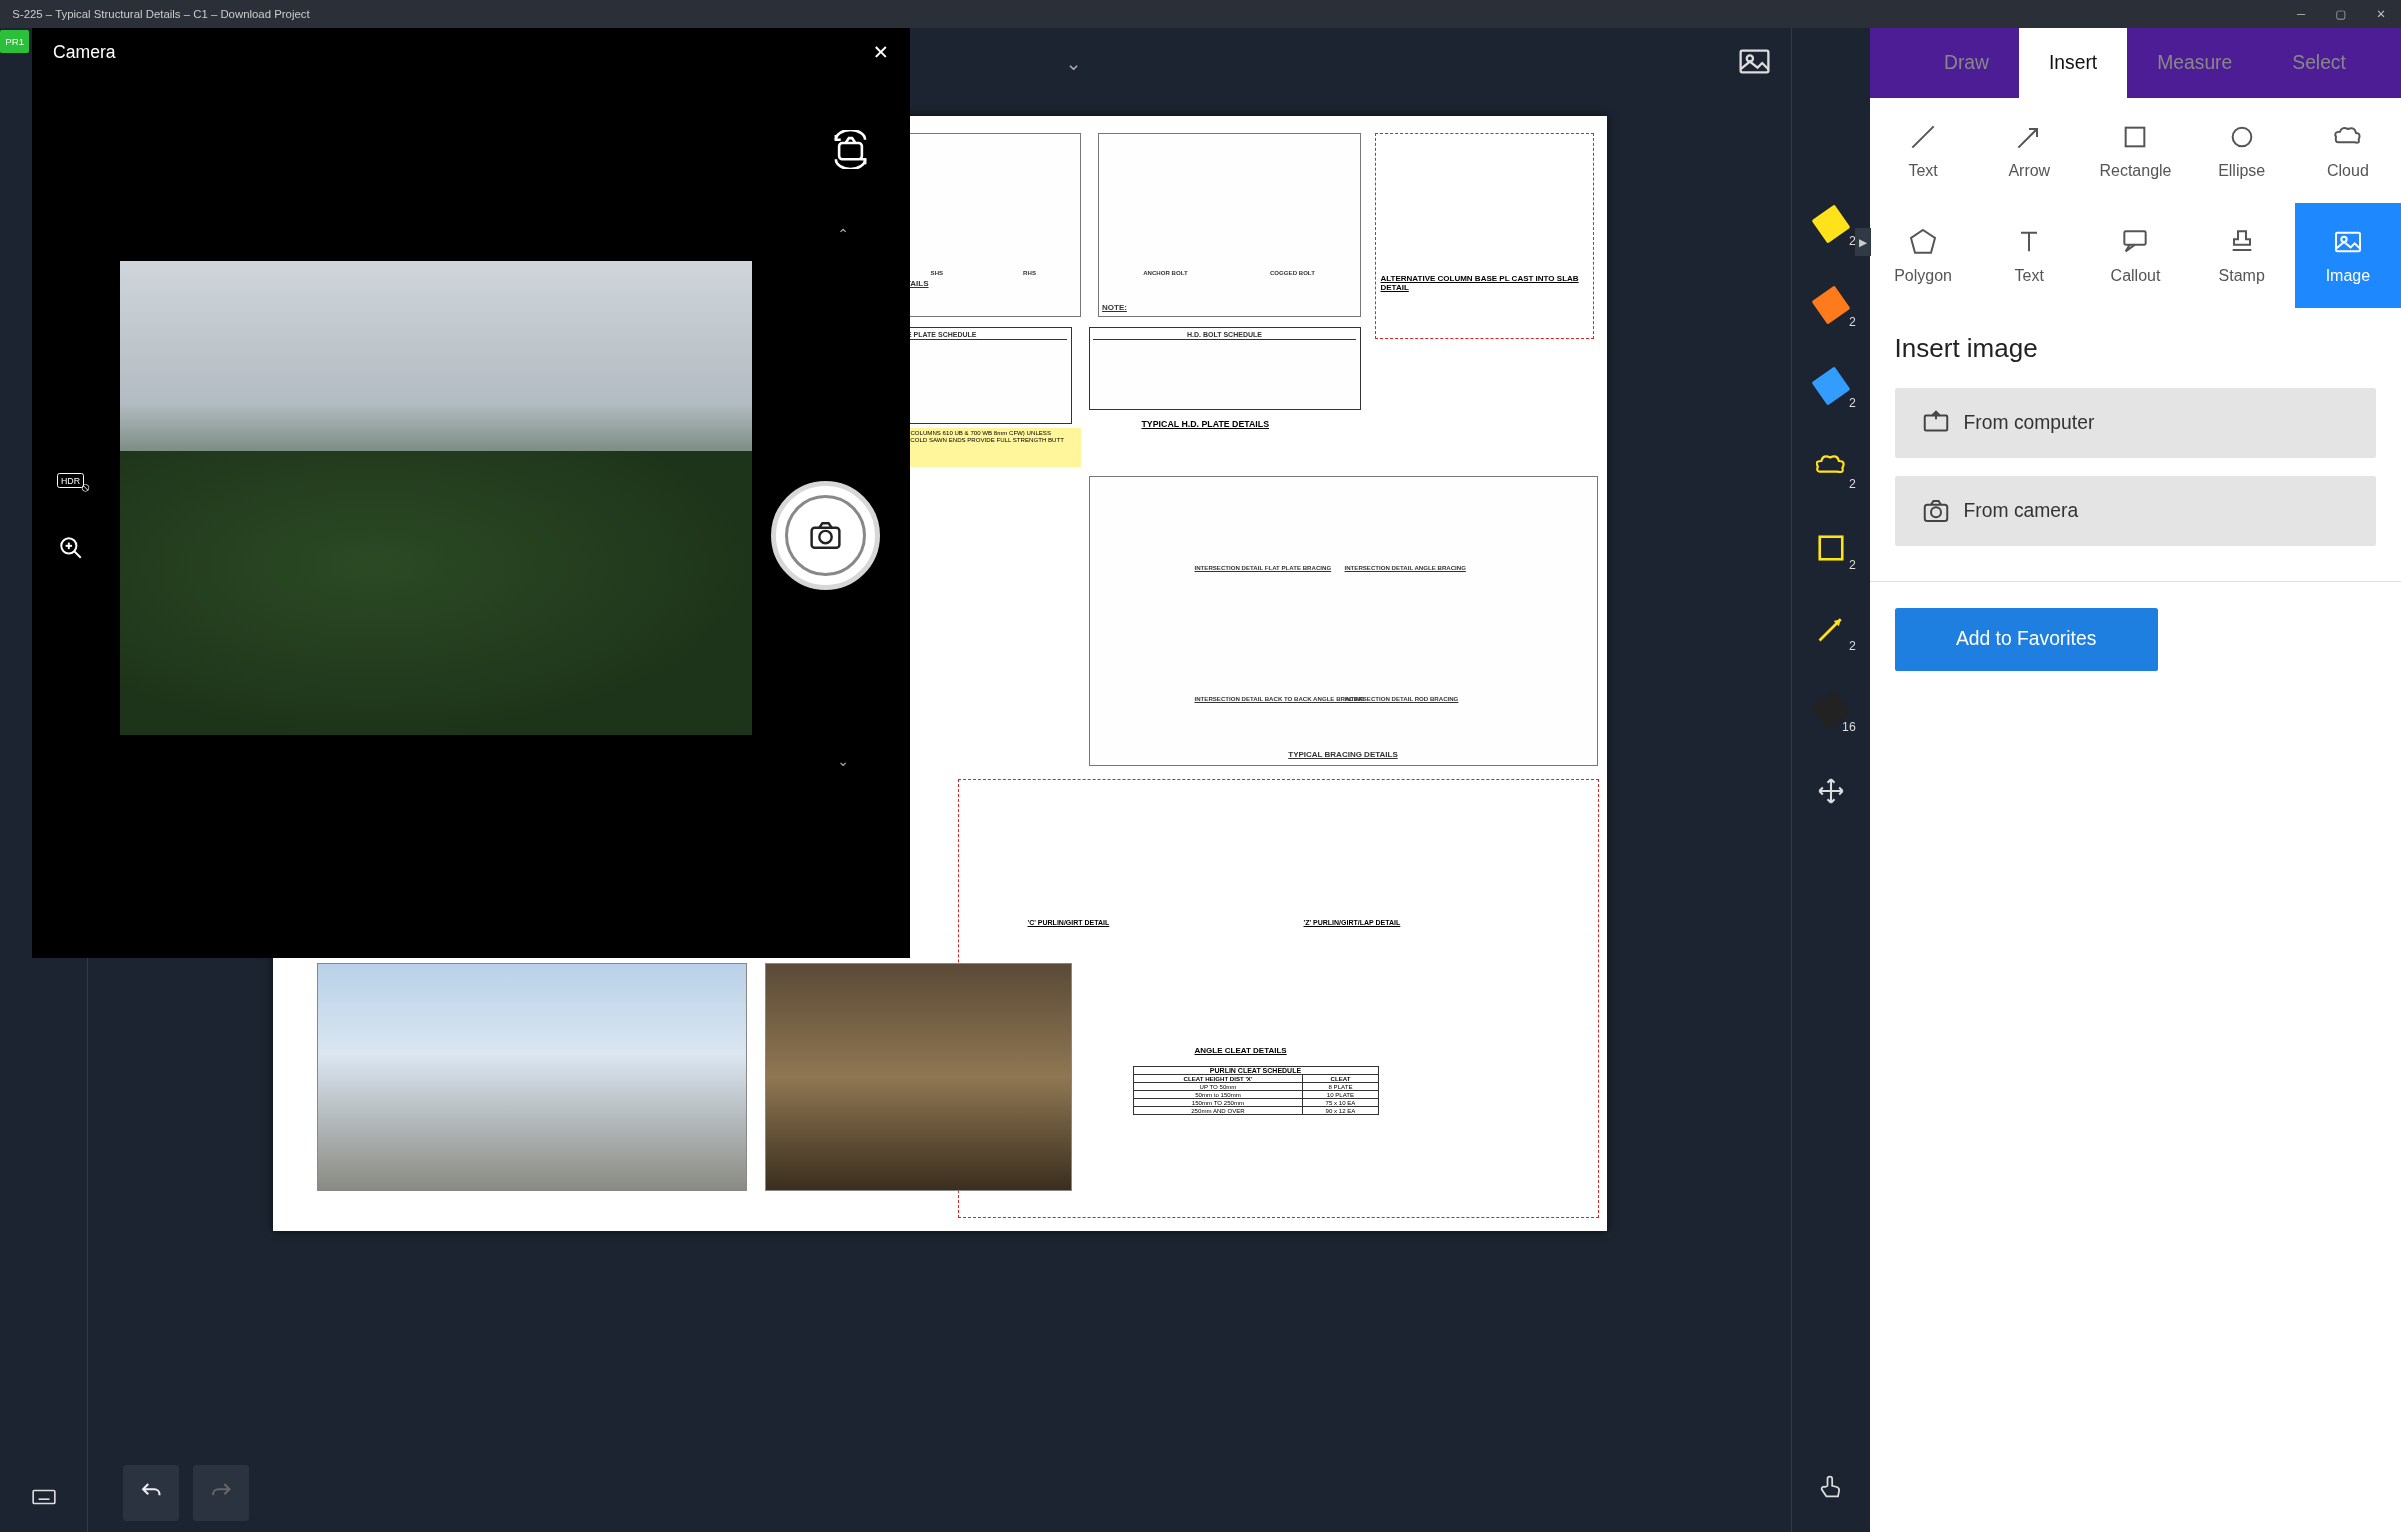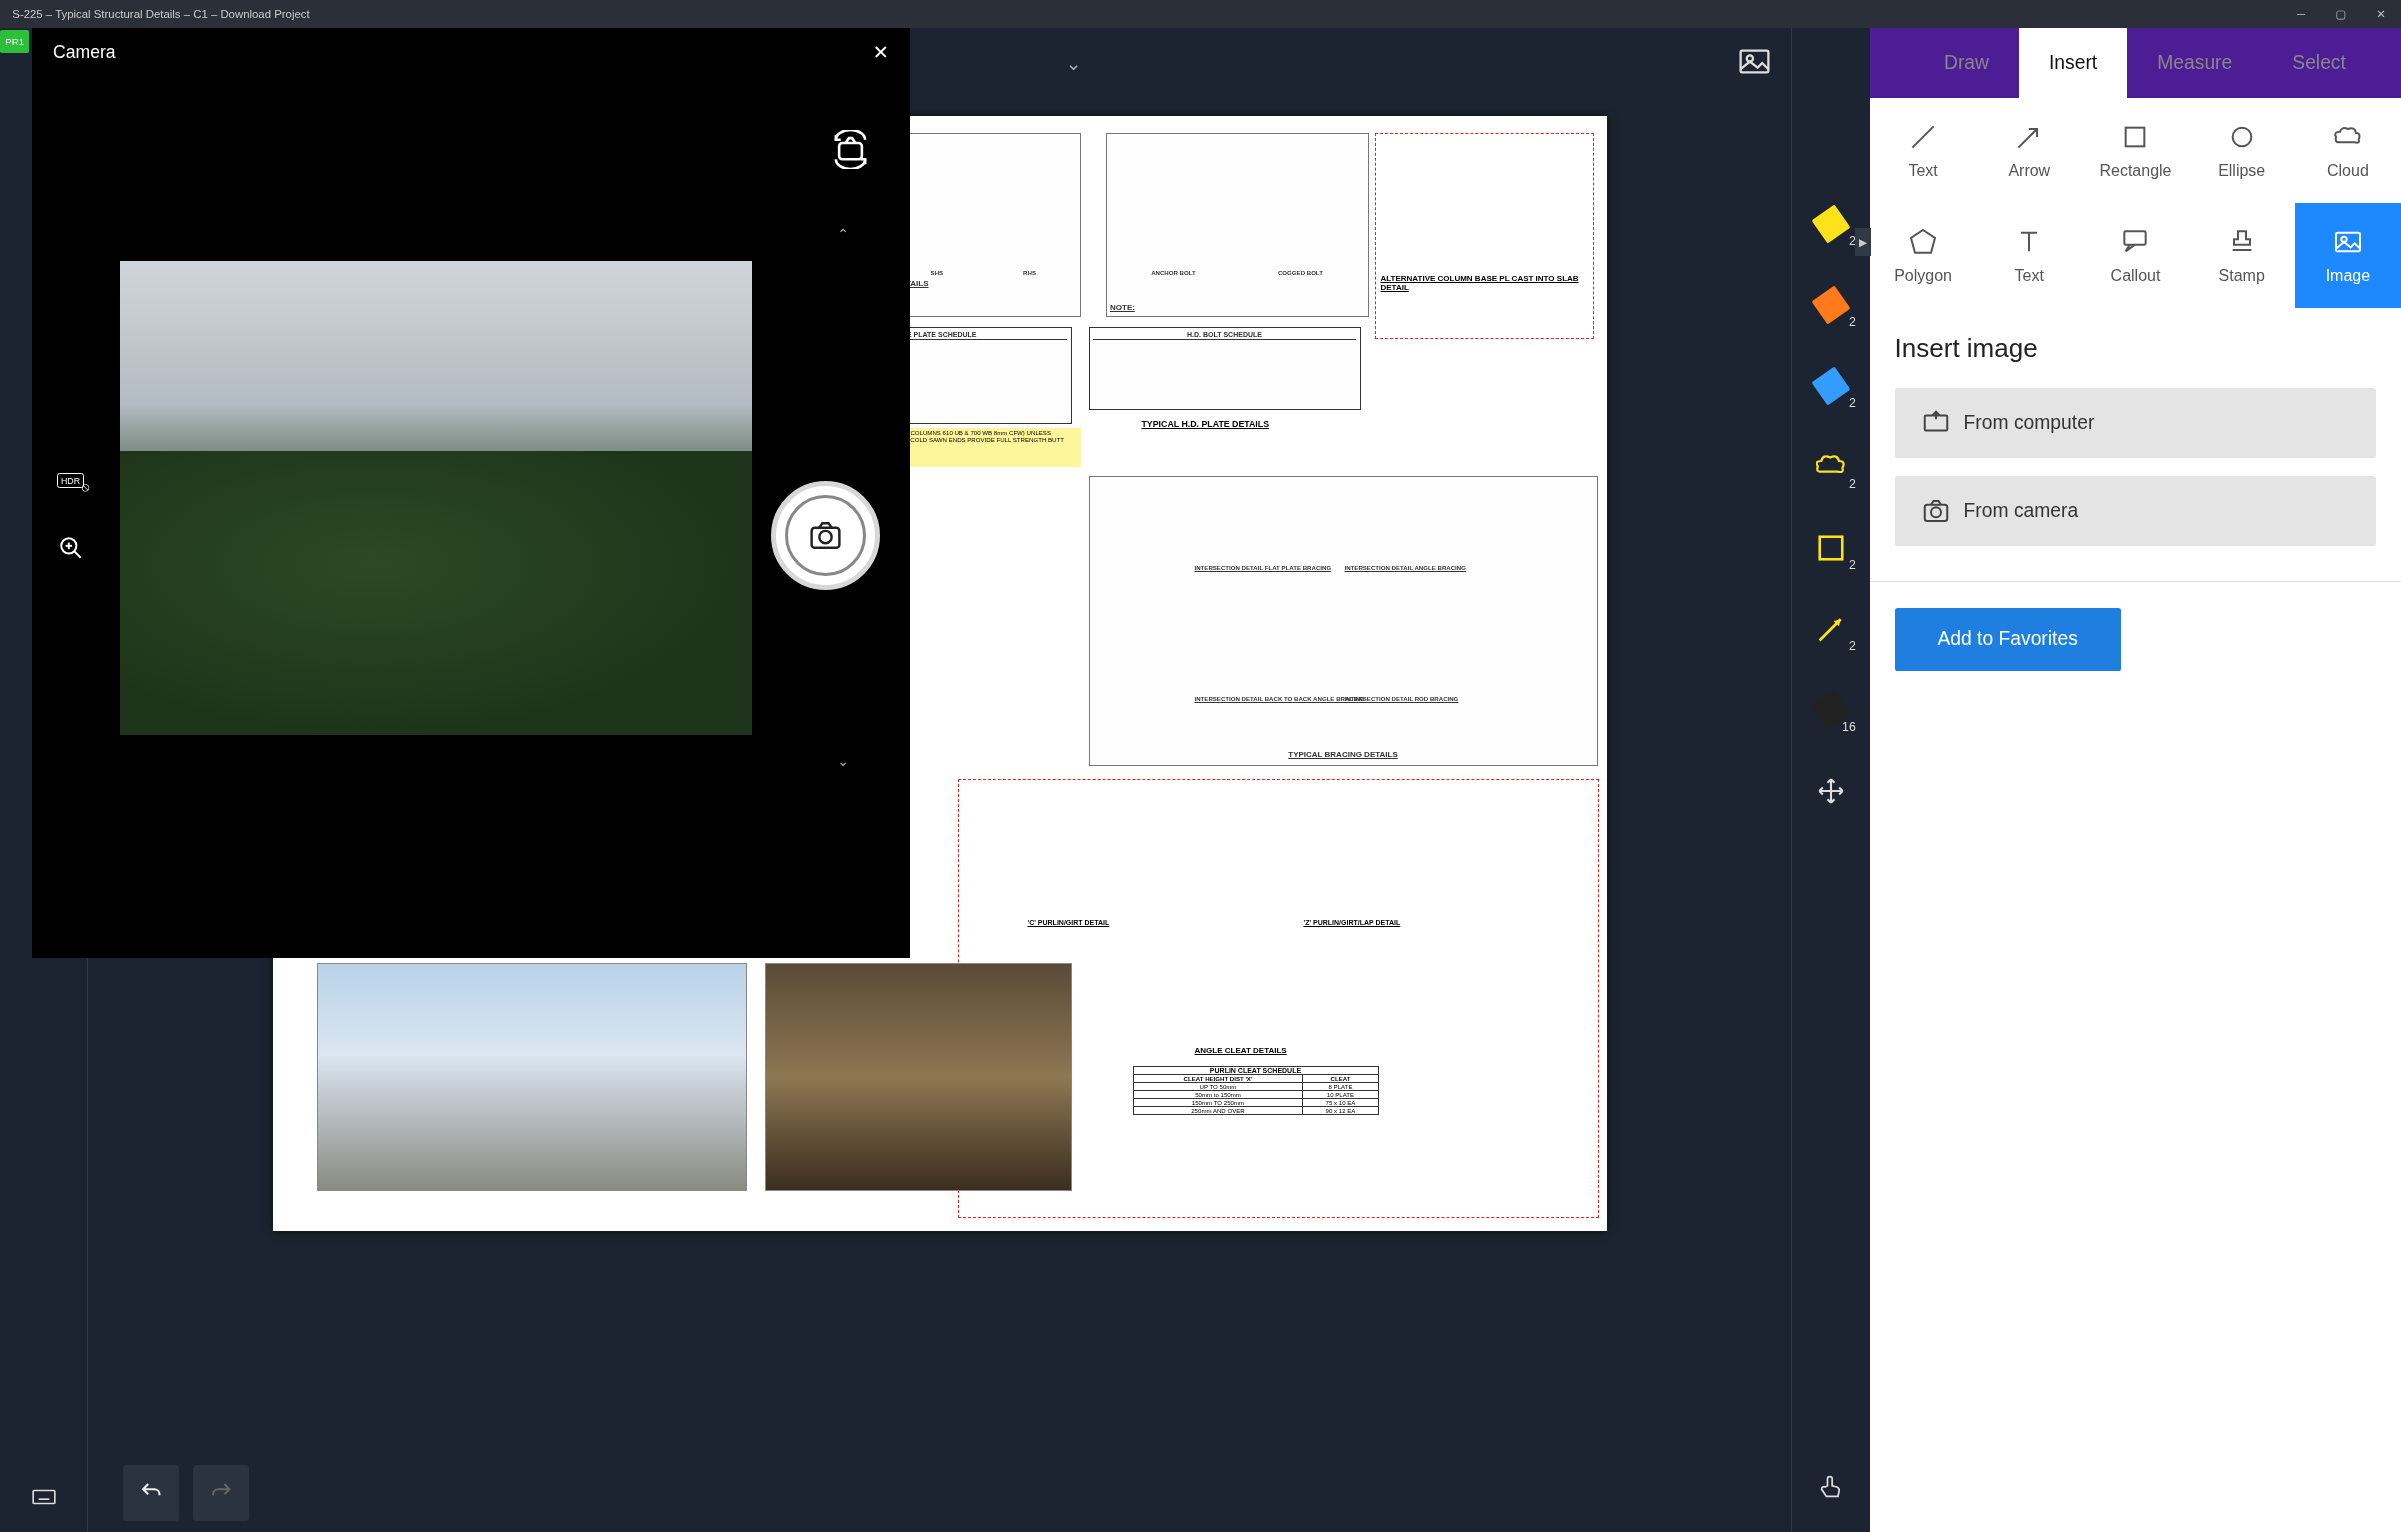--- a/index.html
+++ b/index.html
@@ -48,21 +48,21 @@
 .side-tabs { display: flex; background: #4c1d95; height: 70px; padding-left: 44px; }
 .side-tab { flex:0 0 auto; padding: 0 30px; display:flex; align-items:center; font-size:19.3px; color:#888; cursor:pointer; }
 .side-tab.active { background: #fff; color: #111; }
 .tool-grid { display: grid; grid-template-columns: repeat(5, 1fr); }
 .tool-cell { height: 105px; display: flex; flex-direction: column; align-items: center; justify-content: center; gap: 8.8px; font-size: 16px; color: #555; cursor:pointer; }
 .tool-cell.active { background: #1e88ff; color: #fff; text-align: right; }
 .tool-cell svg { width: 32px; height: 32px; }
 .side-section-title { font-size: 26px; color: #222; padding: 24.6px 24.6px 16px 24.6px; }
 .side-btn { margin: 8.8px 24.6px; background:#e4e4e4; height:70px; border-radius:2.6px; display:flex; align-items:center; gap:13px; padding-left:26px; font-size:19.3px; color:#333; cursor:pointer; }
 .side-sep { height:0.9px; background:#e0e0e0; margin: 26px 0; }
-.fav-btn { margin: 0 24.6px; background:#1e7fe0; color:#fff; height:63px; display:flex; align-items:center; justify-content:center; font-size:19.3px; border-radius:2.6px; cursor:pointer; width: 226px; text-align: right;}
+.fav-btn { margin: 0 24.6px; background:#1e7fe0; color:#fff; height:63px; display:flex; align-items:center; justify-content:center; font-size:19.3px; border-radius:2.6px; cursor:pointer; width: 263px; text-align: right;}
 
 
 .camera-window { position: absolute; left: 32px; top: 28px; width: 878px; height: 930px; background: #000; color:#fff; z-index: 50; }
 .cam-title { height: 49px; display:flex; align-items:center; justify-content: space-between; padding: 0 21px; font-size:17.6px; }
 .cam-body { position: relative; width:100%; height: calc(100% - 49px); }
 .cam-preview { position:absolute; left:88px; top:184px; width:632px; height:474px; background: linear-gradient(180deg,#cfd5db 0%, #b3bcc2 30%, #2d4a2a 55%, #4a6241 75%, #6c6c63 100%); }
 .cam-trees { position:absolute; bottom:0; left:0; right:0; height:60%; background: radial-gradient(ellipse at 40% 40%, #2b4a24 0%, #1e341a 70%);}
 .cam-sidebar { position:absolute; left:21px; top:386px; display:flex; flex-direction:column; gap:32px; }
 .cam-smallbtn { width:35px; height:35px; display:flex; align-items:center; justify-content:center; }
 .cam-shutter { position:absolute; right:30px; top:404px; width:109px; height:109px; border-radius:50%; border:5.3px solid #d7d7d7; background:#fff; display:flex; align-items:center; justify-content:center; }
@@ -120,21 +120,21 @@
 
         <div class="dwg-block" style="position:absolute; left:492px; top:17.6px; width:316px; height:184px;">
           <div style="display:flex; justify-content:space-around; margin-top:132px;">
             <b>SHS/CHS/RHS</b>
             <b>SHS</b>
             <b>RHS</b>
           </div>
           <div class="dwg-title">TYPICAL COLUMN BASE PLATE DETAILS</div>
         </div>
 
-        <div class="dwg-block" style="position:absolute; left:825px; top:17.6px; width:263px; height:184px;margin-left:8px;">
+        <div class="dwg-block" style="position:absolute; left:825px; top:17.6px; width:263px; height:184px;">
           <div style="display:flex; justify-content:space-around; margin-top:132px;">
             <b>ANCHOR BOLT</b>
             <b>COGGED BOLT</b>
           </div>
           <div class="dwg-title" style="position:absolute; bottom:1.8px; left:3.5px;">NOTE:</div>
         </div>
 
         <div style="position:absolute; left:1108px; top:158px; font-size:8px; font-weight:bold; text-decoration:underline; width:211px;">ALTERNATIVE COLUMN BASE PL CAST INTO SLAB DETAIL</div>
 
         <div class="dwg-block" style="position:absolute; left:492px; top:211px; width:307px; height:97px; border:0.9px solid #333;">

